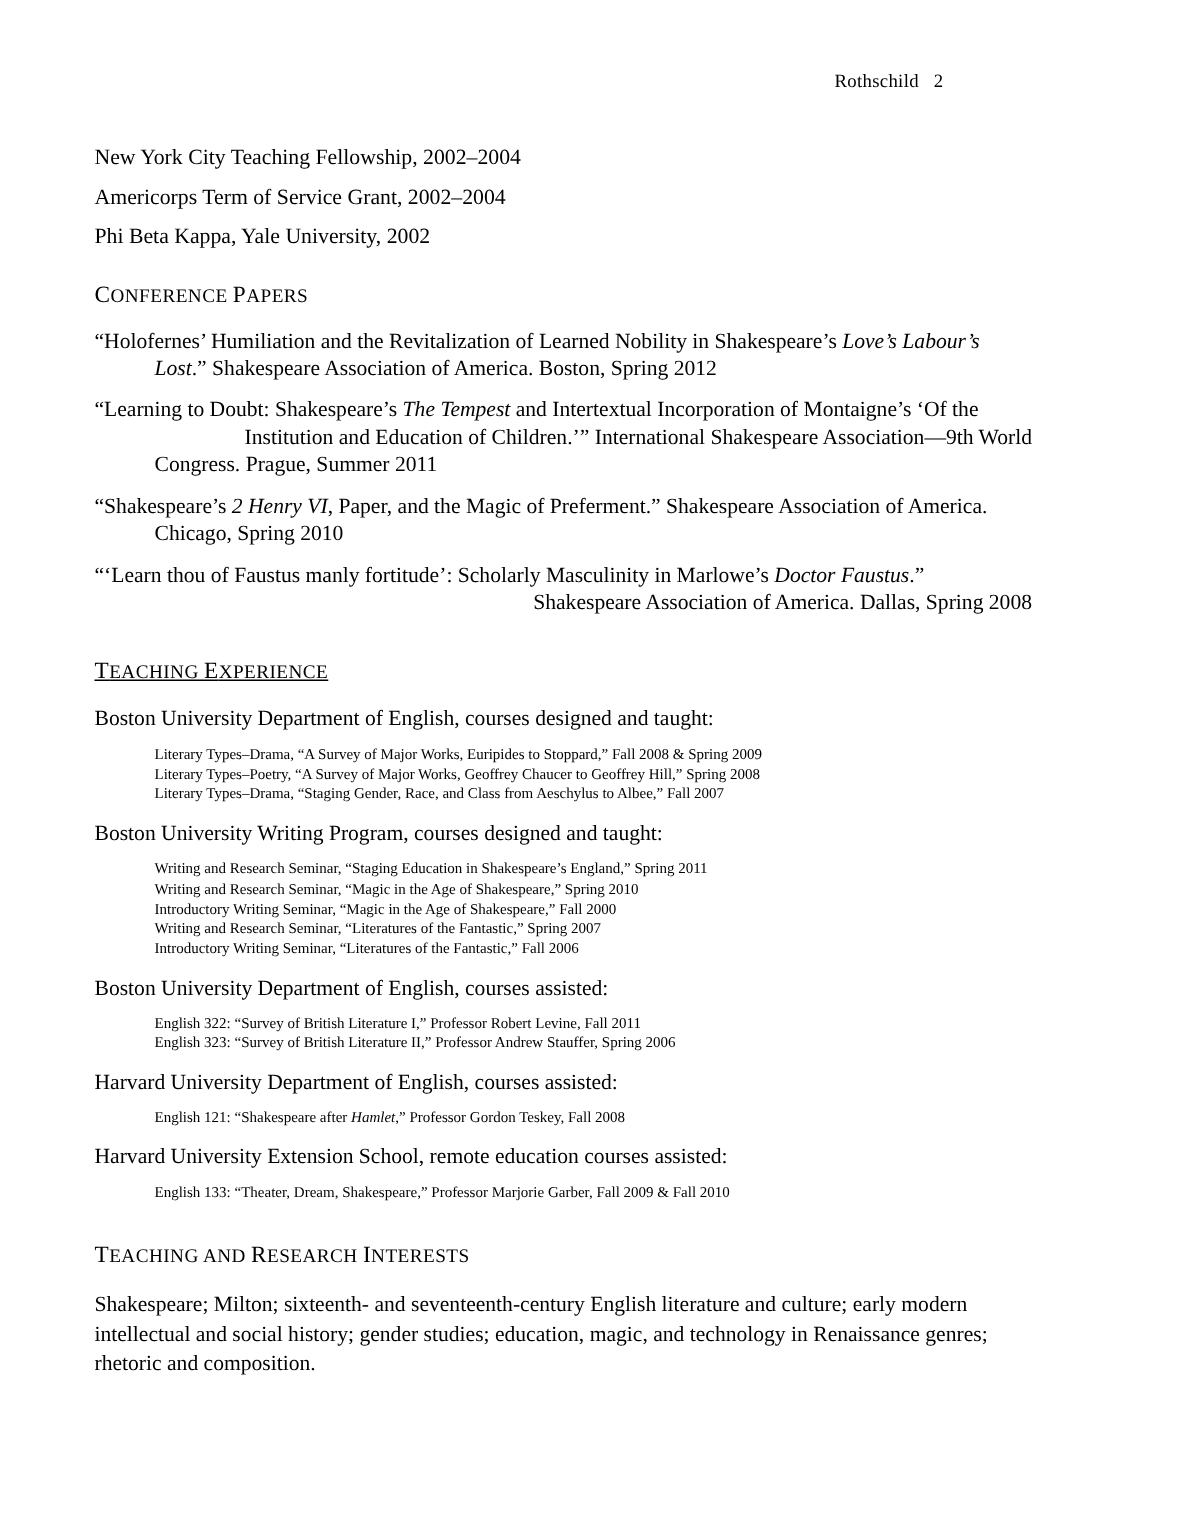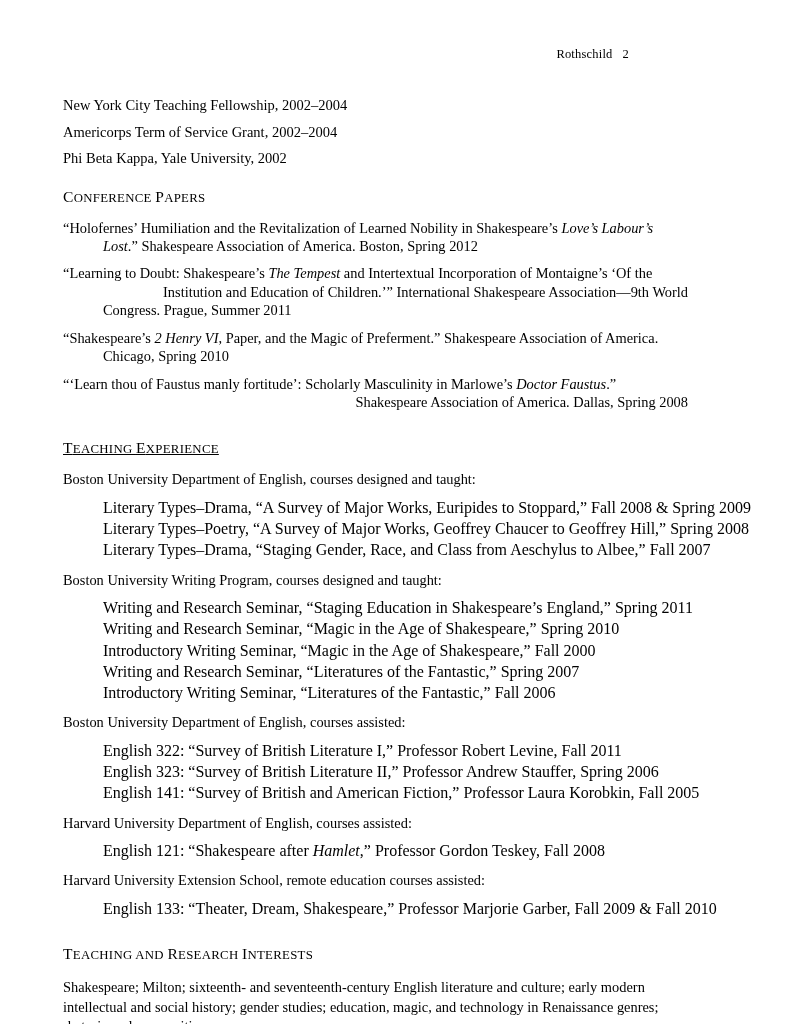--- a/index.html
+++ b/index.html
@@ -66,21 +66,21 @@
     display: block;
     padding-left: 40px;
     text-indent: -40px;
   }
   .para {
     font-size: 14.4px;
     line-height: 1.28;
     margin-bottom: 8px;
   }
   .courses {
-    font-size: 16px;
+    font-size: 10px;
     line-height: 1.33;
     margin: 0 0 10px 0;
     padding-left: 40px;
   }
   .courses div {
     white-space: nowrap;
   }
   .interests {
     font-size: 14.4px;
     line-height: 1.35;
@@ -145,21 +145,20 @@
       <div>Writing and Research Seminar, “Magic in the Age of Shakespeare,” Spring 2010</div>
       <div>Introductory Writing Seminar, “Magic in the Age of Shakespeare,” Fall 2000</div>
       <div>Writing and Research Seminar, “Literatures of the Fantastic,” Spring 2007</div>
       <div>Introductory Writing Seminar, “Literatures of the Fantastic,” Fall 2006</div>
     </div>
 
     <div class="para">Boston University Department of English, courses assisted:</div>
     <div class="courses">
       <div>English 322: “Survey of British Literature I,” Professor Robert Levine, Fall 2011</div>
       <div>English 323: “Survey of British Literature II,” Professor Andrew Stauffer, Spring 2006</div>
-      <div>English 141: “Survey of British and American Fiction,” Professor Laura Korobkin, Fall 2005</div>
     </div>
 
     <div class="para">Harvard University Department of English, courses assisted:</div>
     <div class="courses">
       <div><span>English 121: “Shakespeare after </span><i>Hamlet</i><span>,” Professor Gordon Teskey, Fall 2008</span></div>
     </div>
 
     <div class="para">Harvard University Extension School, remote education courses assisted:</div>
     <div class="courses">
       <div>English 133: “Theater, Dream, Shakespeare,” Professor Marjorie Garber, Fall 2009 &amp; Fall 2010</div>

